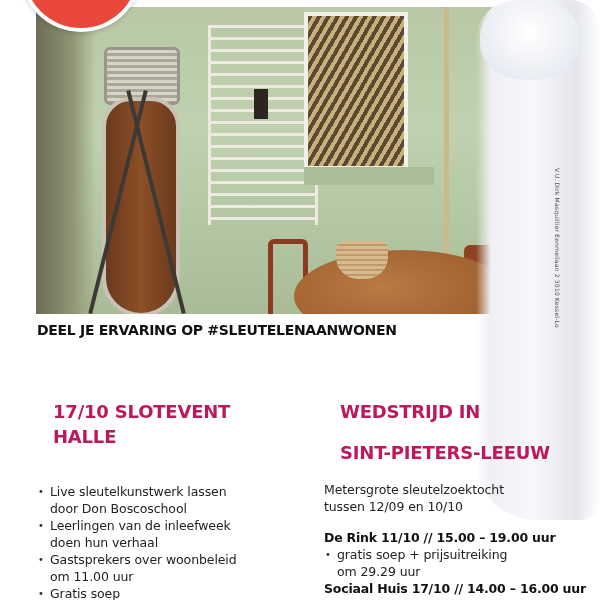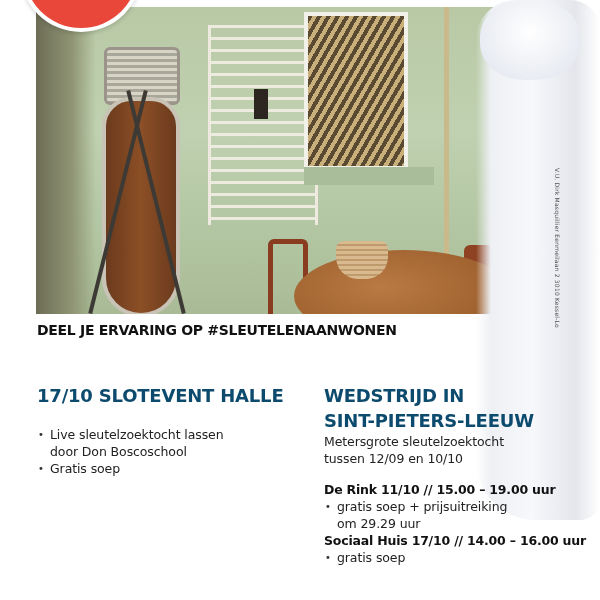--- a/index.html
+++ b/index.html
@@ -90,21 +90,21 @@
     .headline {
       position: absolute; left: 37px; top: 322px;
       font-family: "DejaVu Sans", sans-serif; font-weight: bold;
       font-size: 14px; letter-spacing: -0.3px; color: #111;
       white-space: nowrap;
     }
     .col { position: absolute; }
     .col-left { left: 37px; top: 383px; width: 270px; }
     .col-right { left: 324px; top: 383px; width: 280px; }
     .h2 {
-      font-weight: bold; font-size: 18px; line-height: 25px; color: #0c4a6e; margin: 0;
+      font-weight: bold; font-size: 18px; line-height: 25px; color: #be185d; margin: 16px;
       letter-spacing: -0.2px;
     }
     .sub-bold { font-weight: bold; font-size: 12.5px; line-height: 17px; color: #111; margin: 0; letter-spacing: -0.2px; white-space: nowrap; }
     .body-text { font-size: 12.5px; line-height: 17px; color: #222; margin: 0; letter-spacing: -0.1px; }
     ul { list-style: none; margin: 0; padding: 0; }
     li { position: relative; padding-left: 13px; font-size: 12.5px; line-height: 17px; color: #222; letter-spacing: -0.1px; }
     li::before { content: "•"; position: absolute; left: 1px; top: 0; font-size: 10px; color: #333; }
   </style>
 </head>
 <body>
@@ -136,21 +136,23 @@
 <div class="cloth-knot"></div>
 
 <div class="credit">V.U. Dirk Masquillier Eenmeilaan 2 3010 Kessel-Lo</div>
 
 <div class="headline">DEEL JE ERVARING OP #SLEUTELENAANWONEN</div>
 
 <div class="col col-left">
   <p class="h2">17/10 SLOTEVENT HALLE</p>
   <div style="height:18px;"></div>
   <ul>
-    <li style="width:195px;">Live sleutelzoektocht lassen door Don Boscoschool</li>
+    <li style="width:195px;">Live sleutelkunstwerk lassen door Don Boscoschool</li>
+    <li style="width:200px;">Leerlingen van de inleefweek doen hun verhaal</li>
+    <li style="width:200px;">Gastsprekers over woonbeleid om 11.00 uur</li>
     <li>Gratis soep</li>
   </ul>
 </div>
 
 <div class="col col-right">
   <p class="h2">WEDSTRIJD IN</p>
   <p class="h2">SINT-PIETERS-LEEUW</p>
   <p class="body-text">Metersgrote sleutelzoektocht</p>
   <p class="body-text">tussen 12/09 en 10/10</p>
   <div style="height:14px;"></div>

